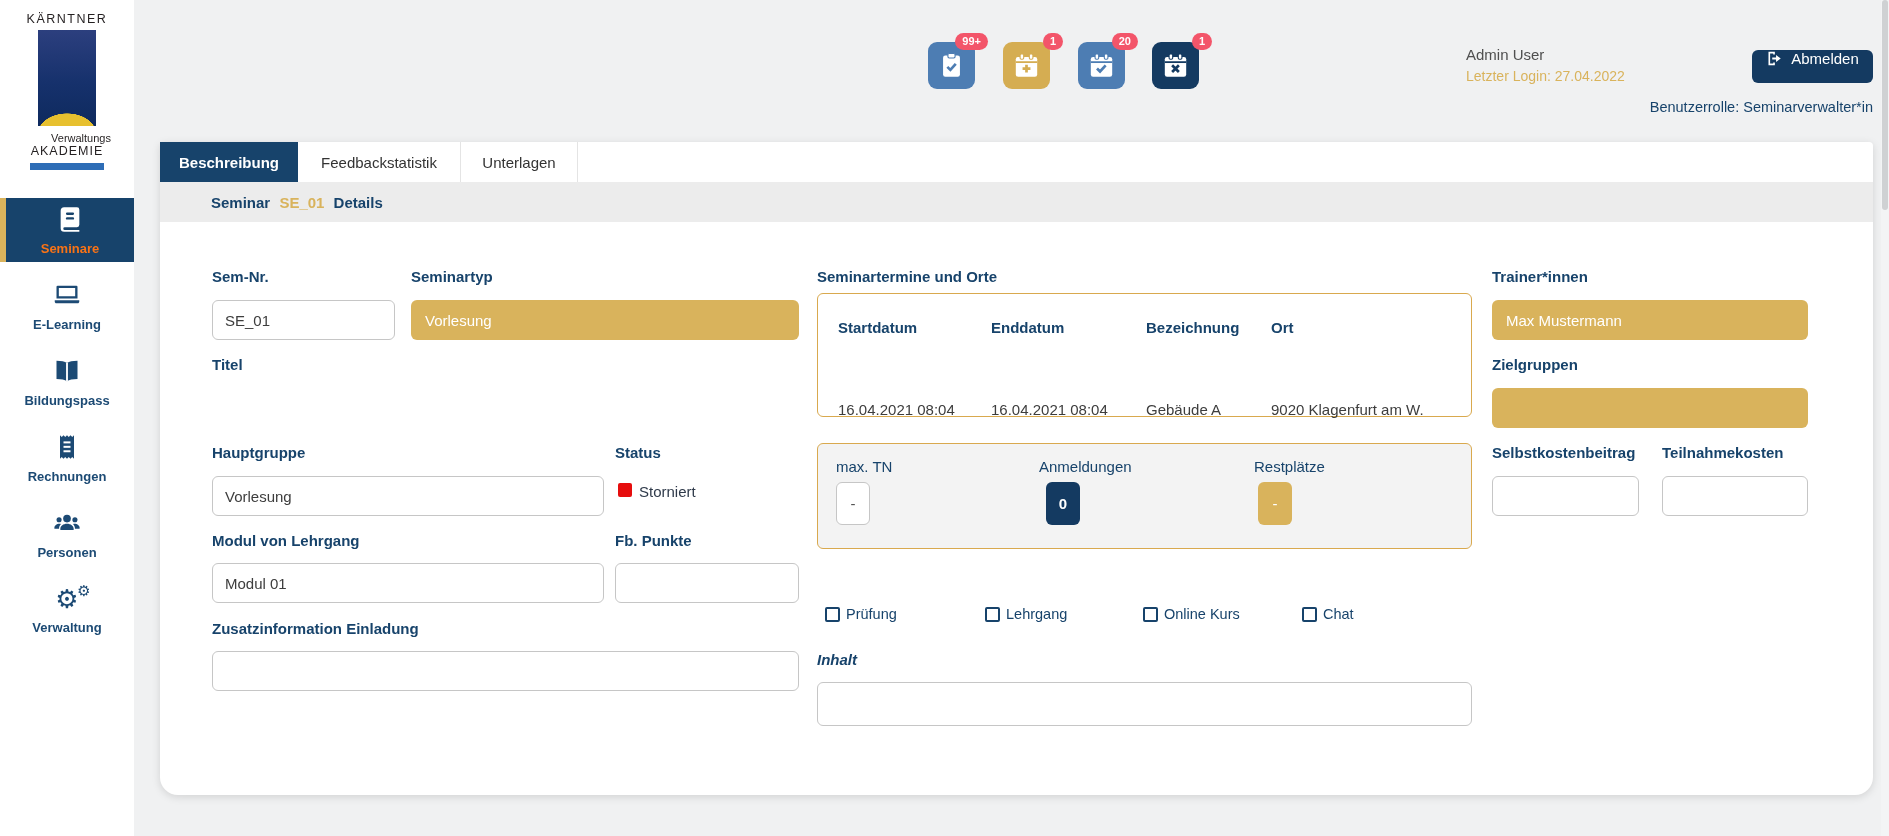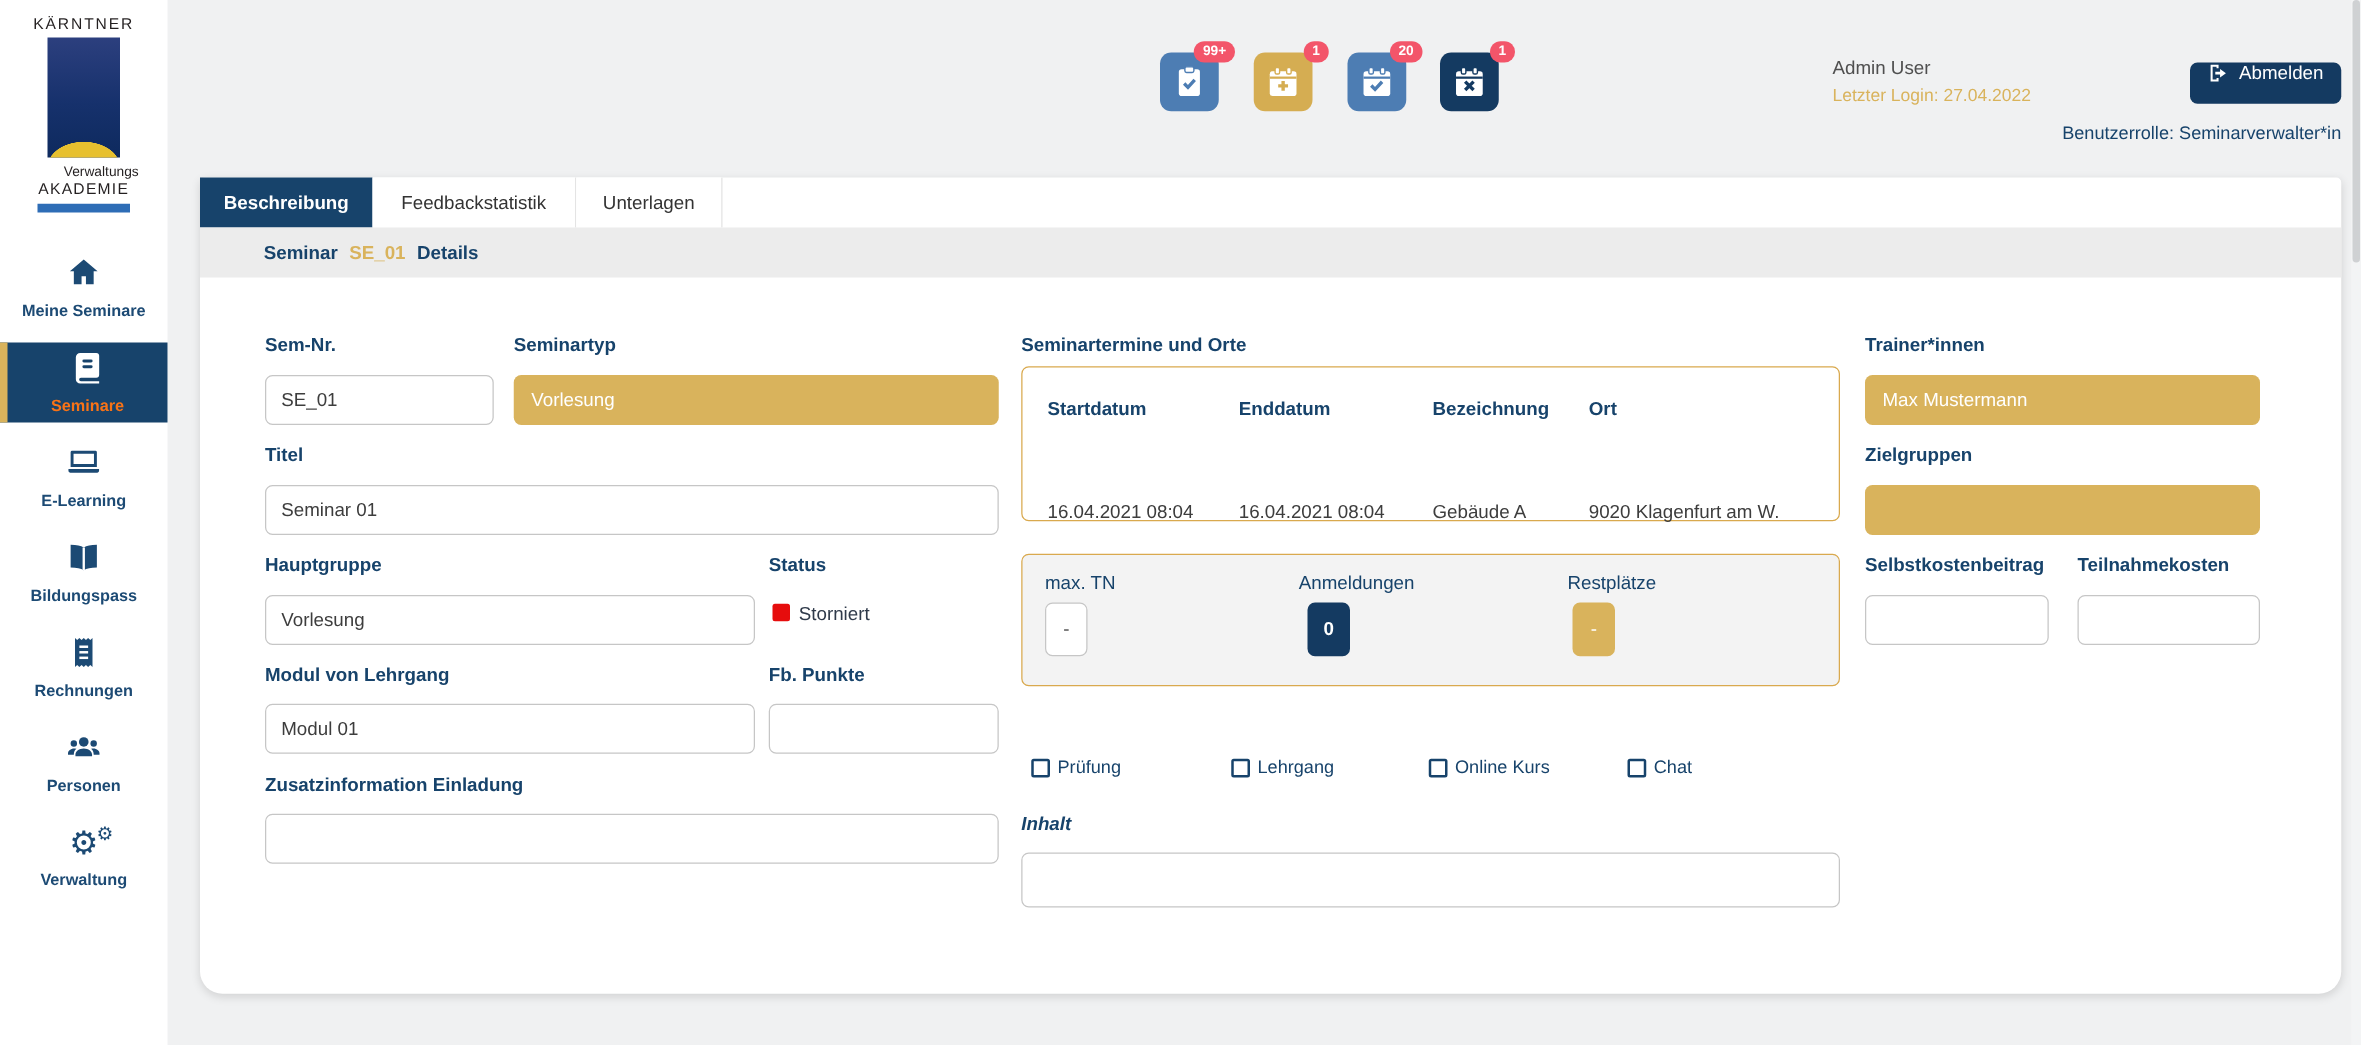--- a/index.html
+++ b/index.html
@@ -95,28 +95,20 @@
 
   <div class="sidebar">
     <div class="logo">
       <div class="logo-top">KÄRNTNER</div>
       <div class="logo-img"></div>
       <div class="logo-sub1">Verwaltungs</div>
       <div class="logo-sub2">AKADEMIE</div>
       <div class="logo-bar"></div>
     </div>
     <div class="nav">
-      <div class="nav-item">
-        <span>
-          <svg viewBox="0 0 24 24">
-              <path d="M12 3 2.5 11.2h2.7V20h5.3v-5.4h3v5.4h5.3v-8.8h2.7z"></path>
-            </svg>
-        </span>
-        <span class="nav-label">Meine Seminare</span>
-      </div>
       <div class="nav-item active">
         <span>
           <svg viewBox="0 0 24 24">
               <path d="M7 2h11a2 2 0 0 1 2 2v13a2 2 0 0 1-2 2H7.5a1.25 1.25 0 0 0 0 2.5H20V23H7a3 3 0 0 1-3-3V5a3 3 0 0 1 3-3z"></path>
               <rect x="8.5" y="6.5" width="7" height="2" rx="1" fill="#17436b"></rect>
               <rect x="8.5" y="10.5" width="7" height="2" rx="1" fill="#17436b"></rect>
             </svg>
         </span>
         <span class="nav-label">Seminare</span>
       </div>
@@ -239,21 +231,20 @@
 
     <div class="flabel" style="left:52px; top:126px;">Sem-Nr.</div>
     <input class="tinput" style="left: 52px; top: 158px; width: 183px;" value="SE_01">
 
     <div class="flabel" style="left:251px; top:126px;">Seminartyp</div>
     <div class="gold-field" style="left:251px; top:158px; width:388px;">
       <span>Vorlesung</span>
     </div>
 
     <div class="flabel" style="left:52px; top:214px;">Titel</div>
-    <input class="tinput" style="left: 52px; top: 246px; width: 587px;" value="Seminar 01">
 
     <div class="flabel" style="left:52px; top:302px;">Hauptgruppe</div>
     <input class="tinput" style="left: 52px; top: 334px; width: 392px;" value="Vorlesung">
 
     <div class="flabel" style="left:455px; top:302px;">Status</div>
     <div class="status-row" style="left:458px; top:341px;">
       <span class="status-square"></span>
       <span class="status-text">Storniert</span>
     </div>
 

